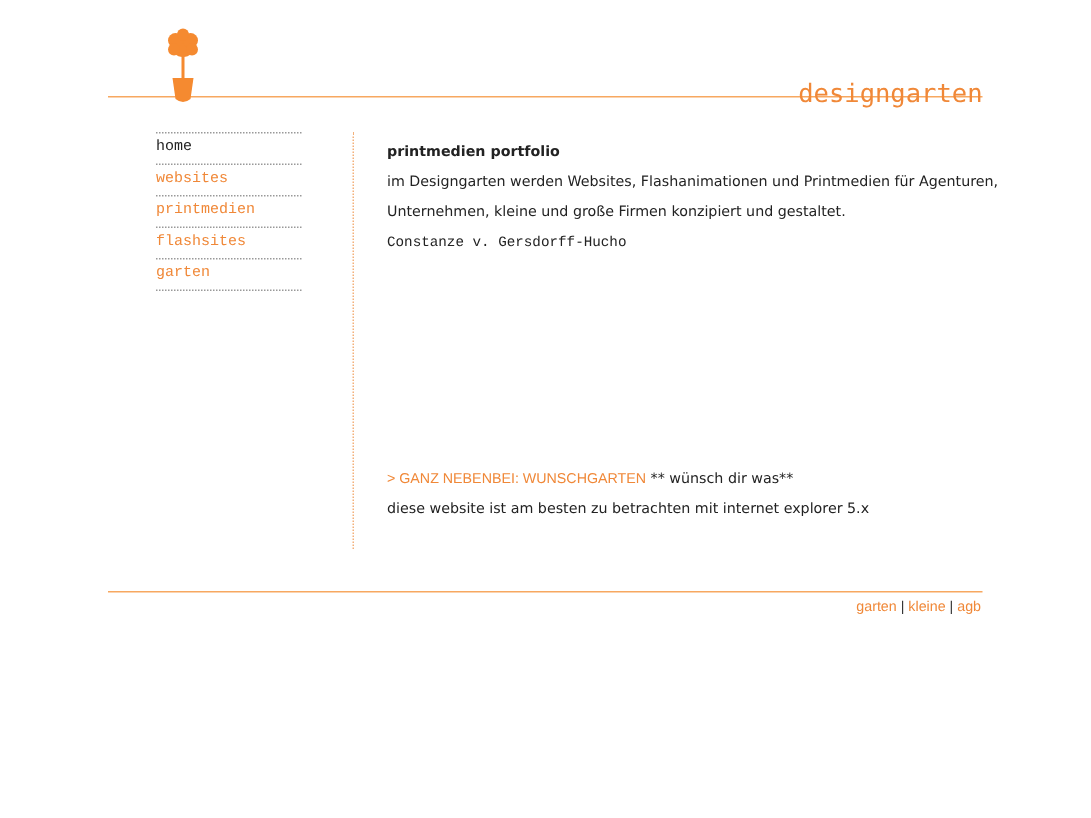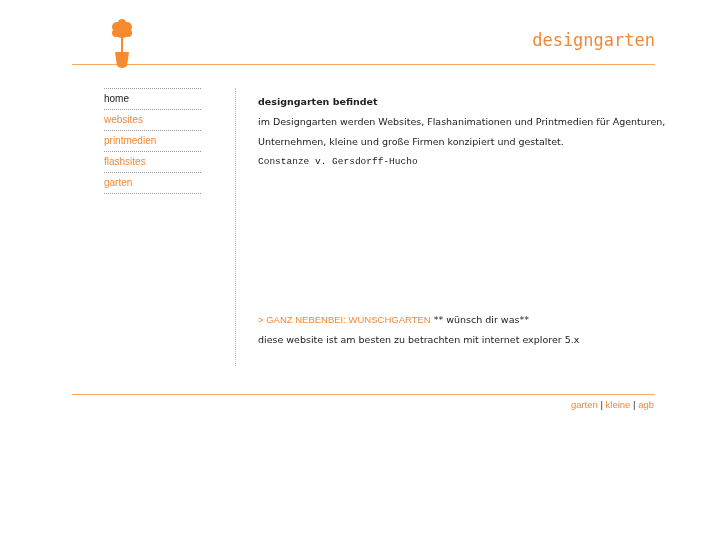--- a/index.html
+++ b/index.html
@@ -1,23 +1,23 @@
 <!DOCTYPE html>
 <html><head>
   <meta charset="utf-8">
   <style>
     html, body { margin: 0; padding: 0; background: #ffffff; }
     body { width: 727px; height: 545px; position: relative; overflow: hidden;
            font-family: "DejaVu Sans", sans-serif; color: #222; }
     .hline { position: absolute; left: 72px; width: 583px; height: 1px; background: #f7a860; }
     #logo { position: absolute; left: 108px; top: 18px; width: 28px; height: 52px; }
-    #brand { position: absolute; right: 72px; top: 30px; font-family: "DejaVu Sans Mono", monospace;
+    #brand { position: absolute; right: 72px; top: 53px; font-family: "DejaVu Sans Mono", monospace;
              font-size: 17px; color: #f08838; letter-spacing: 0px; }
     #nav { position: absolute; left: 104px; top: 88px; width: 97px; }
-    .nav-item { display: block; height: 20px; line-height: 20px; font-family: Liberation Sans, sans-serif;
+    .nav-item { display: block; height: 20px; line-height: 20px; font-family: Liberation Mono, monospace;
                 font-size: 10px; border-top: 1px dotted #999; text-decoration: none; color: #f08838; cursor: pointer; }
     .nav-item.active { color: #222; }
     .nav-end { border-top: 1px dotted #999; height: 1px; }
     #vdiv { position: absolute; left: 235px; top: 88px; height: 278px; border-left: 1px dotted #f3b07a; }
     #main { position: absolute; left: 258px; top: 92px; width: 400px; font-size: 9.5px; }
     .p { line-height: 20px; height: 20px; white-space: nowrap; }
     .title { font-weight: bold; }
     .sig { font-family: Liberation Mono, monospace; font-size: 9.5px; }
     #wish { position: absolute; left: 258px; top: 310px; font-size: 9.5px; white-space: nowrap; line-height: 20px; }
     .orange-link { color: #f08838; font-family: Liberation Sans, sans-serif; text-decoration: none; cursor: pointer; }
@@ -50,21 +50,21 @@
   <a class="nav-item">websites</a>
   <a class="nav-item">printmedien</a>
   <a class="nav-item">flashsites</a>
   <a class="nav-item">garten</a>
   <div class="nav-end"></div>
 </nav>
 
 <div id="vdiv"></div>
 
 <div id="main">
-  <div class="p title">designgarten befindet</div>
+  <div class="p title">printmedien portfolio</div>
   <div class="p">im Designgarten werden Websites, Flashanimationen und Printmedien für Agenturen,</div>
   <div class="p">Unternehmen, kleine und große Firmen konzipiert und gestaltet.</div>
   <div class="p sig">Constanze v. Gersdorff-Hucho</div>
 </div>
 
 <div id="wish">
   <a class="orange-link">&gt; GANZ NEBENBEI: WUNSCHGARTEN</a><span> ** wünsch dir was**</span>
 </div>
 
 <div id="ie">diese website ist am besten zu betrachten mit internet explorer 5.x</div>

